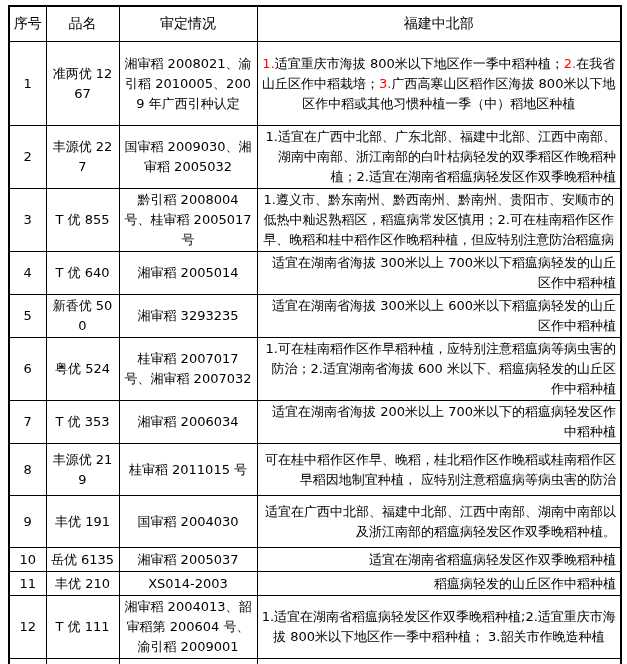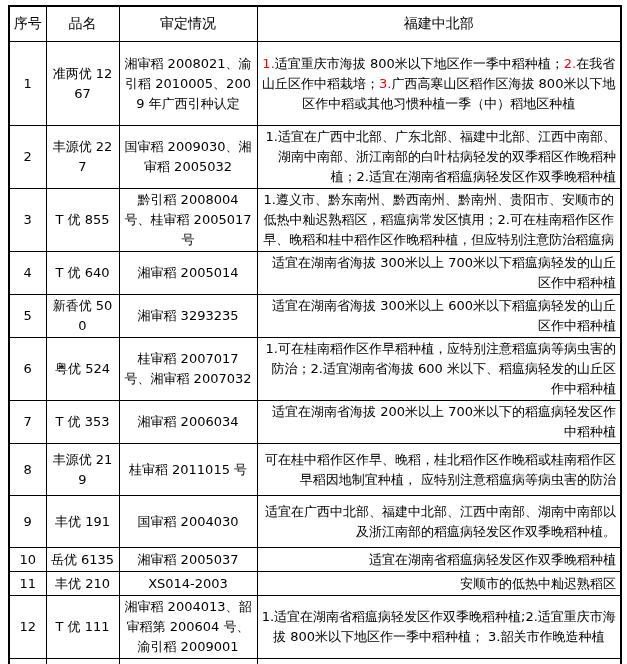--- a/index.html
+++ b/index.html
@@ -138,21 +138,21 @@
         <tr>
           <td class="no-cell">10</td>
           <td class="name-cell">岳优 6135</td>
           <td class="cert-cell">湘审稻 2005037</td>
           <td class="region-cell"><span>适宜在湖南省稻瘟病轻发区作双季晚稻种植</span></td>
         </tr>
         <tr>
           <td class="no-cell">11</td>
           <td class="name-cell">丰优 210</td>
           <td class="cert-cell">XS014-2003</td>
-          <td class="region-cell"><span>安顺市的低热中籼迟熟稻区</span></td>
+          <td class="region-cell"><span>稻瘟病轻发的山丘区作中稻种植</span></td>
         </tr>
         <tr>
           <td class="no-cell">12</td>
           <td class="name-cell">T 优 111</td>
           <td class="cert-cell">湘审稻 2004013、韶审稻第 200604 号、渝引稻 2009001</td>
           <td class="region-cell align-left"><span>1.适宜在湖南省稻瘟病轻发区作双季晚稻种植;2.适宜重庆市海拔 800米以下地区作一季中稻种植； 3.韶关市作晚造种植</span></td>
         </tr>
         <tr class="partial-row">
           <td></td>
           <td></td>

